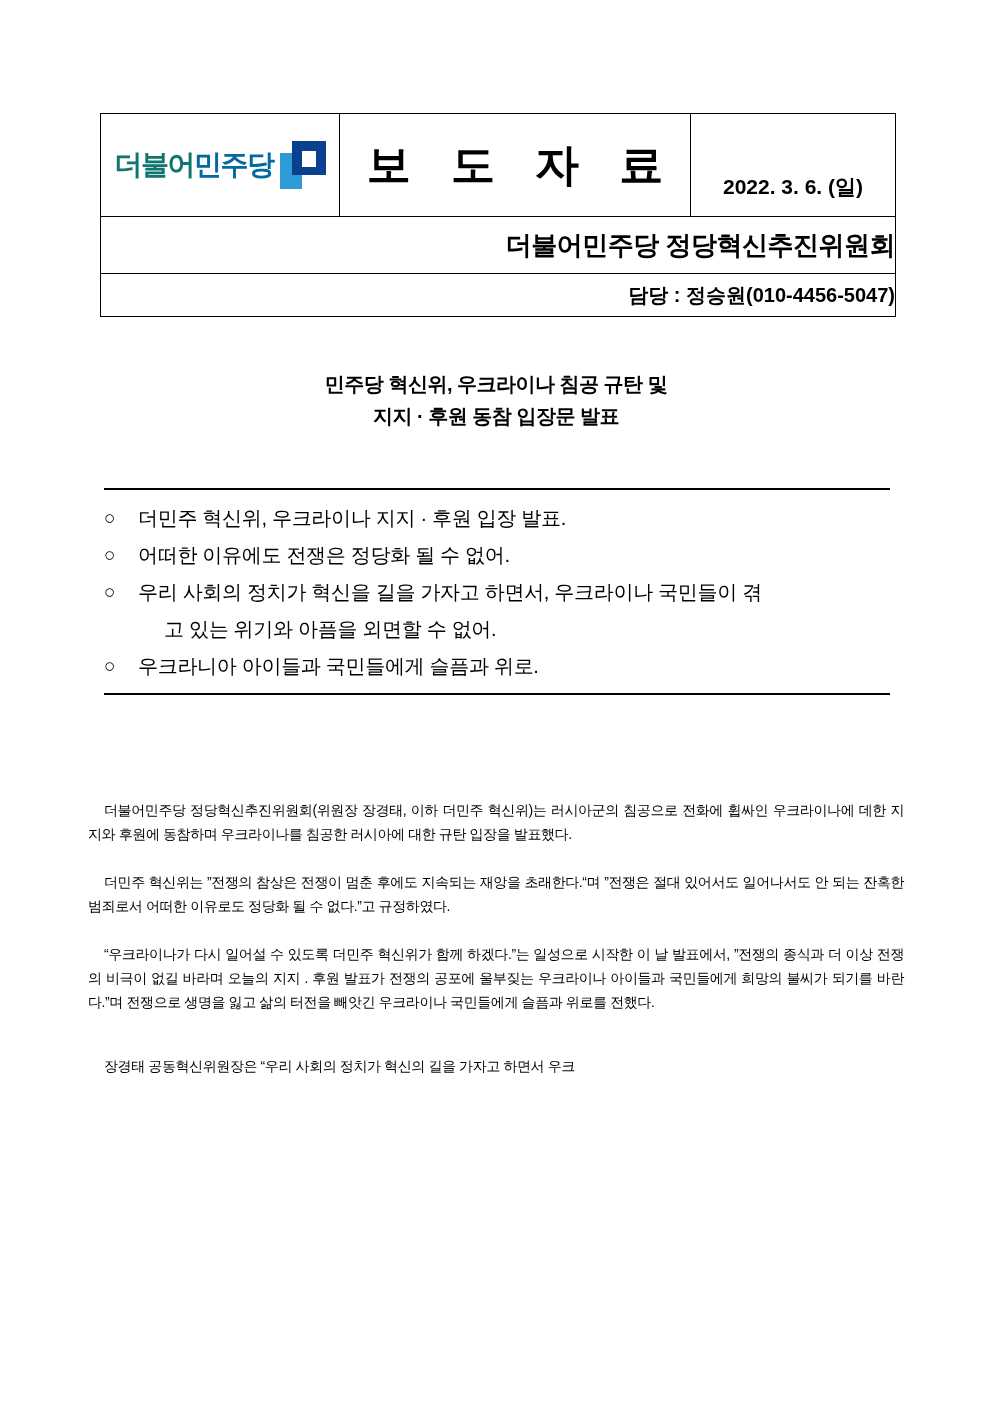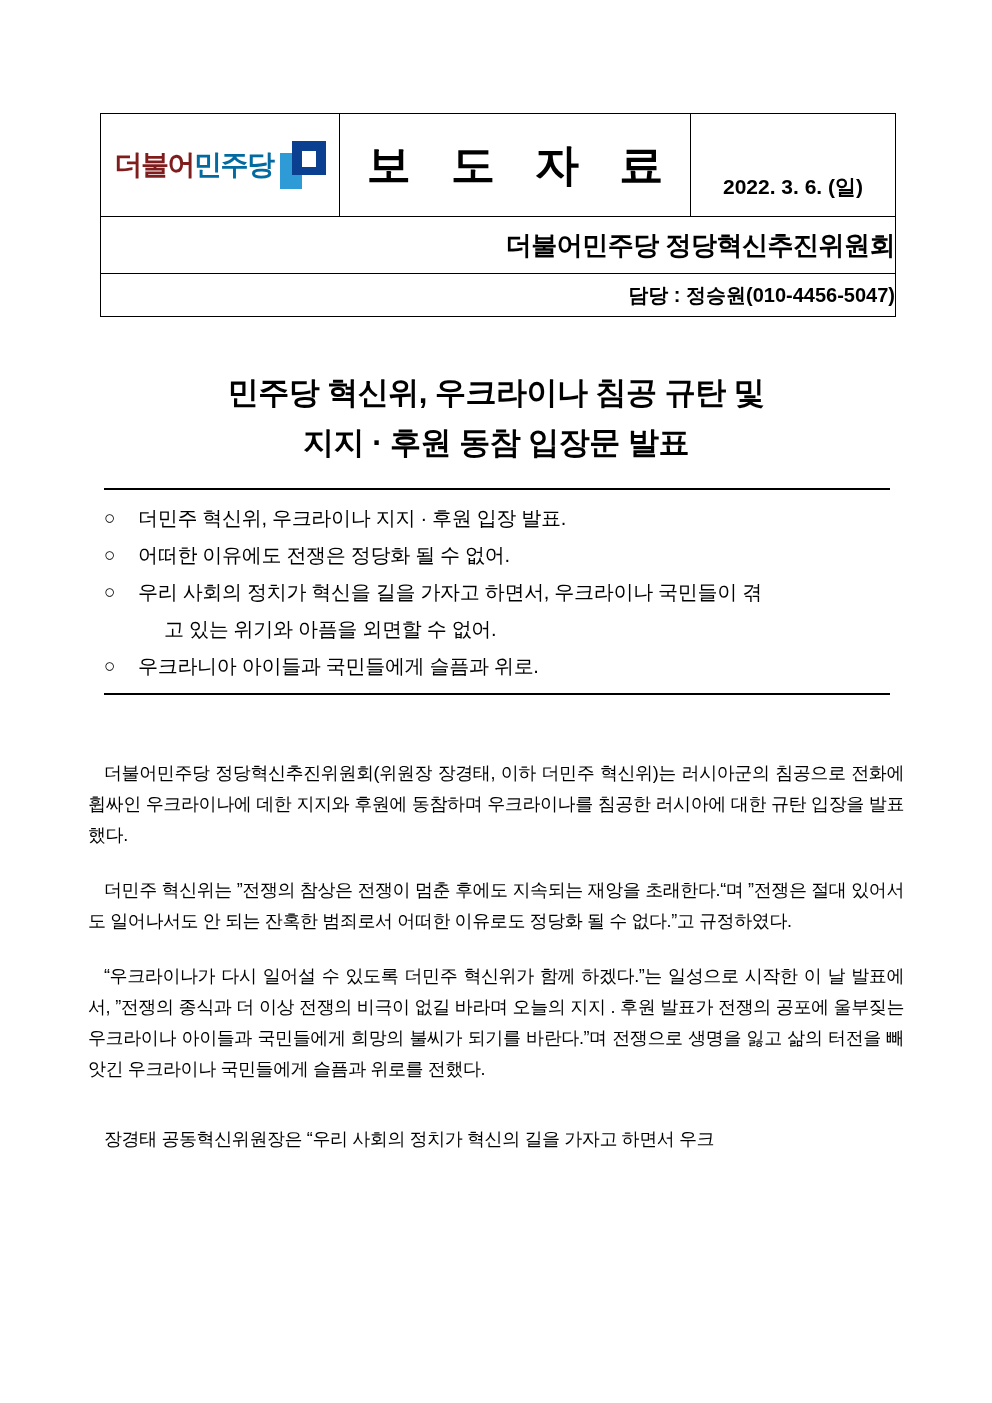--- a/index.html
+++ b/index.html
@@ -59,21 +59,21 @@
     justify-content: center;
     gap: 6px;
     height: 100%;
   }
   .logo-text {
     font-size: 28px;
     font-weight: bold;
     letter-spacing: -1.5px;
     white-space: nowrap;
   }
-  .logo-text .c-green { color: #7f1d1d; text-align: right; }
+  .logo-text .c-green { color: #0f766e; text-align: right; }
   .logo-text .c-blue  { color: #0369a1; }
   .logo-mark {
     position: relative;
     width: 46px;
     height: 48px;
     flex: 0 0 auto;
   }
   .logo-mark .sq-dark {
     position: absolute;
     left: 12px;
@@ -130,21 +130,21 @@
     font-weight: bold;
   }
 
   
   .main-title {
     position: absolute;
     left: 0;
     top: 368px;
     width: 992px;
     text-align: center;
-    font-size: 31px;
+    font-size: 20px;
     font-weight: bold;
     line-height: 1.62;
     letter-spacing: -0.5px;
   }
   .main-title .line { display: block; }
 
   
   .summary {
     position: absolute;
     left: 104px;
@@ -173,23 +173,23 @@
   }
   .summary-text .cont {
     display: block;
     padding-left: 26px;
   }
 
   
   .body-text {
     position: absolute;
     left: 88px;
-    top: 758px;
+    top: 798px;
     width: 816px;
-    font-size: 18px;
+    font-size: 14px;
     line-height: 1.72;
     letter-spacing: -0.4px;
     text-align: justify;
   }
   .body-text p {
     margin: 0 0 24px 0;
     text-indent: 16px;
     text-align: justify;
     text-justify: inter-character;
   }

